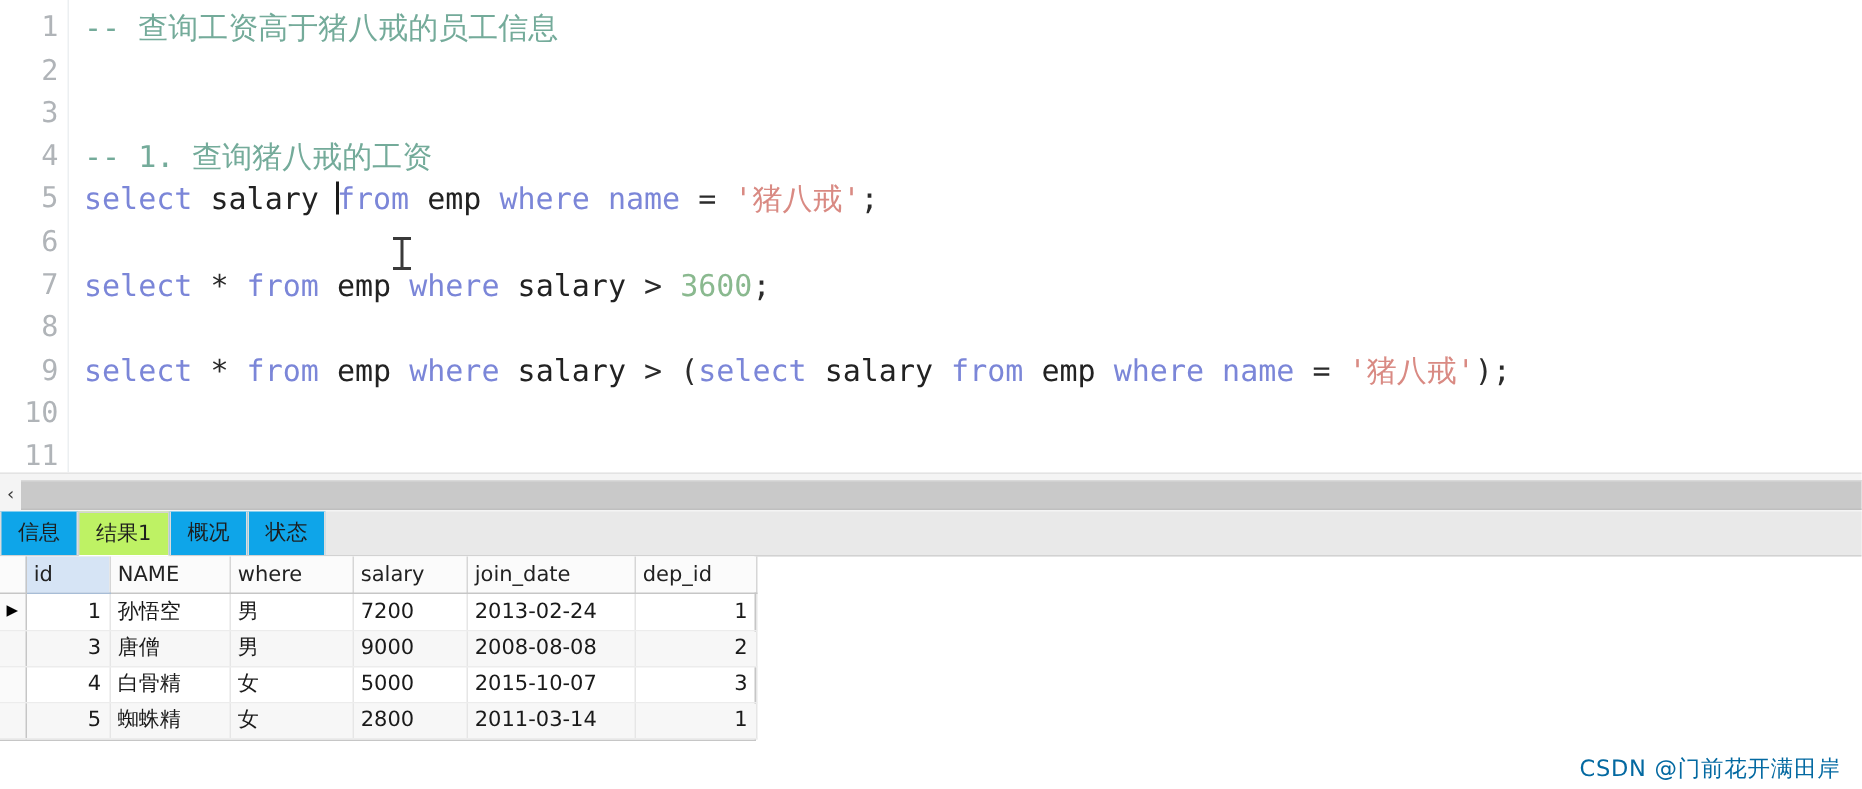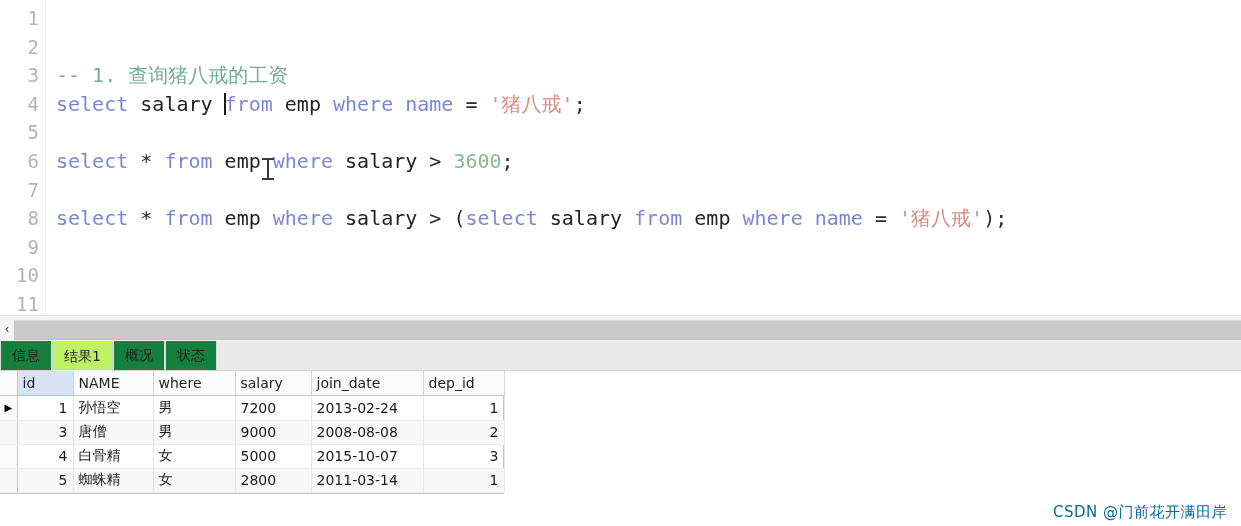--- a/index.html
+++ b/index.html
@@ -150,21 +150,21 @@
     align-items: flex-end;
     padding-left: 0px;
   }
   .tab {
     height: 29px;
     line-height: 29px;
     padding: 0 11px;
     font-size: 14px;
     color: #1d1d1d;
     font-family: "DejaVu Sans", "Liberation Sans", sans-serif;
-    background: #15803d;
+    background: #0ea5e9;
     border-left: 1px solid #dcdcdc;
     border-right: 1px solid #dcdcdc;
     box-sizing: border-box;
     cursor: default;
   }
   .tab.active {
     background: #bef264;
     border-top: 1px solid #d2d2d2;
     border-left: 1px solid #d2d2d2;
     border-right: 1px solid #d2d2d2;
@@ -266,20 +266,21 @@
       <div class="ln">4</div>
       <div class="ln">5</div>
       <div class="ln">6</div>
       <div class="ln">7</div>
       <div class="ln">8</div>
       <div class="ln">9</div>
       <div class="ln">10</div>
       <div class="ln">11</div>
     </div>
   <div id="code">
+      <div class="cl"><span class="cmt">-- 查询工资高于猪八戒的员工信息</span></div>
       <div class="cl">&nbsp;</div>
       <div class="cl">&nbsp;</div>
       <div class="cl"><span class="cmt">-- 1. 查询猪八戒的工资</span></div>
       <div class="cl"><span class="kw">select</span><span class="pln"> </span><span class="pln">salary</span><span class="pln"> </span><span class="caret"></span><span class="kw">from</span><span class="pln"> </span><span class="pln">emp</span><span class="pln"> </span><span class="kw">where</span><span class="pln"> </span><span class="kw">name</span><span class="pln"> </span><span class="op">=</span><span class="pln"> </span><span class="str">'猪八戒'</span><span class="op">;</span></div>
       <div class="cl">&nbsp;</div>
       <div class="cl"><span class="kw">select</span><span class="pln"> </span><span class="op">*</span><span class="pln"> </span><span class="kw">from</span><span class="pln"> </span><span class="pln">emp</span><span class="pln"> </span><span class="kw">where</span><span class="pln"> </span><span class="pln">salary</span><span class="pln"> </span><span class="op">&gt;</span><span class="pln"> </span><span class="num">3600</span><span class="op">;</span></div>
       <div class="cl">&nbsp;</div>
       <div class="cl"><span class="kw">select</span><span class="pln"> </span><span class="op">*</span><span class="pln"> </span><span class="kw">from</span><span class="pln"> </span><span class="pln">emp</span><span class="pln"> </span><span class="kw">where</span><span class="pln"> </span><span class="pln">salary</span><span class="pln"> </span><span class="op">&gt;</span><span class="pln"> </span><span class="op">(</span><span class="kw">select</span><span class="pln"> </span><span class="pln">salary</span><span class="pln"> </span><span class="kw">from</span><span class="pln"> </span><span class="pln">emp</span><span class="pln"> </span><span class="kw">where</span><span class="pln"> </span><span class="kw">name</span><span class="pln"> </span><span class="op">=</span><span class="pln"> </span><span class="str">'猪八戒'</span><span class="op">)</span><span class="op">;</span></div>
     </div>
 </div>

